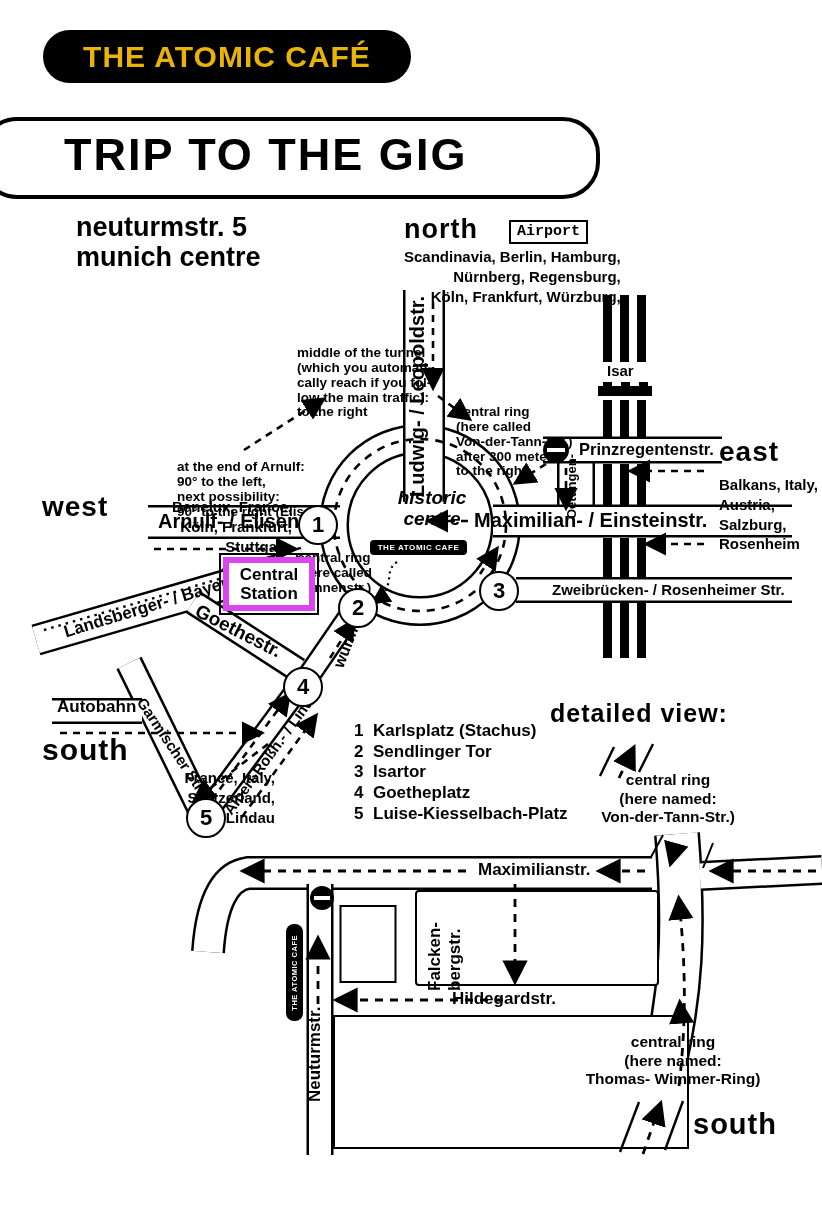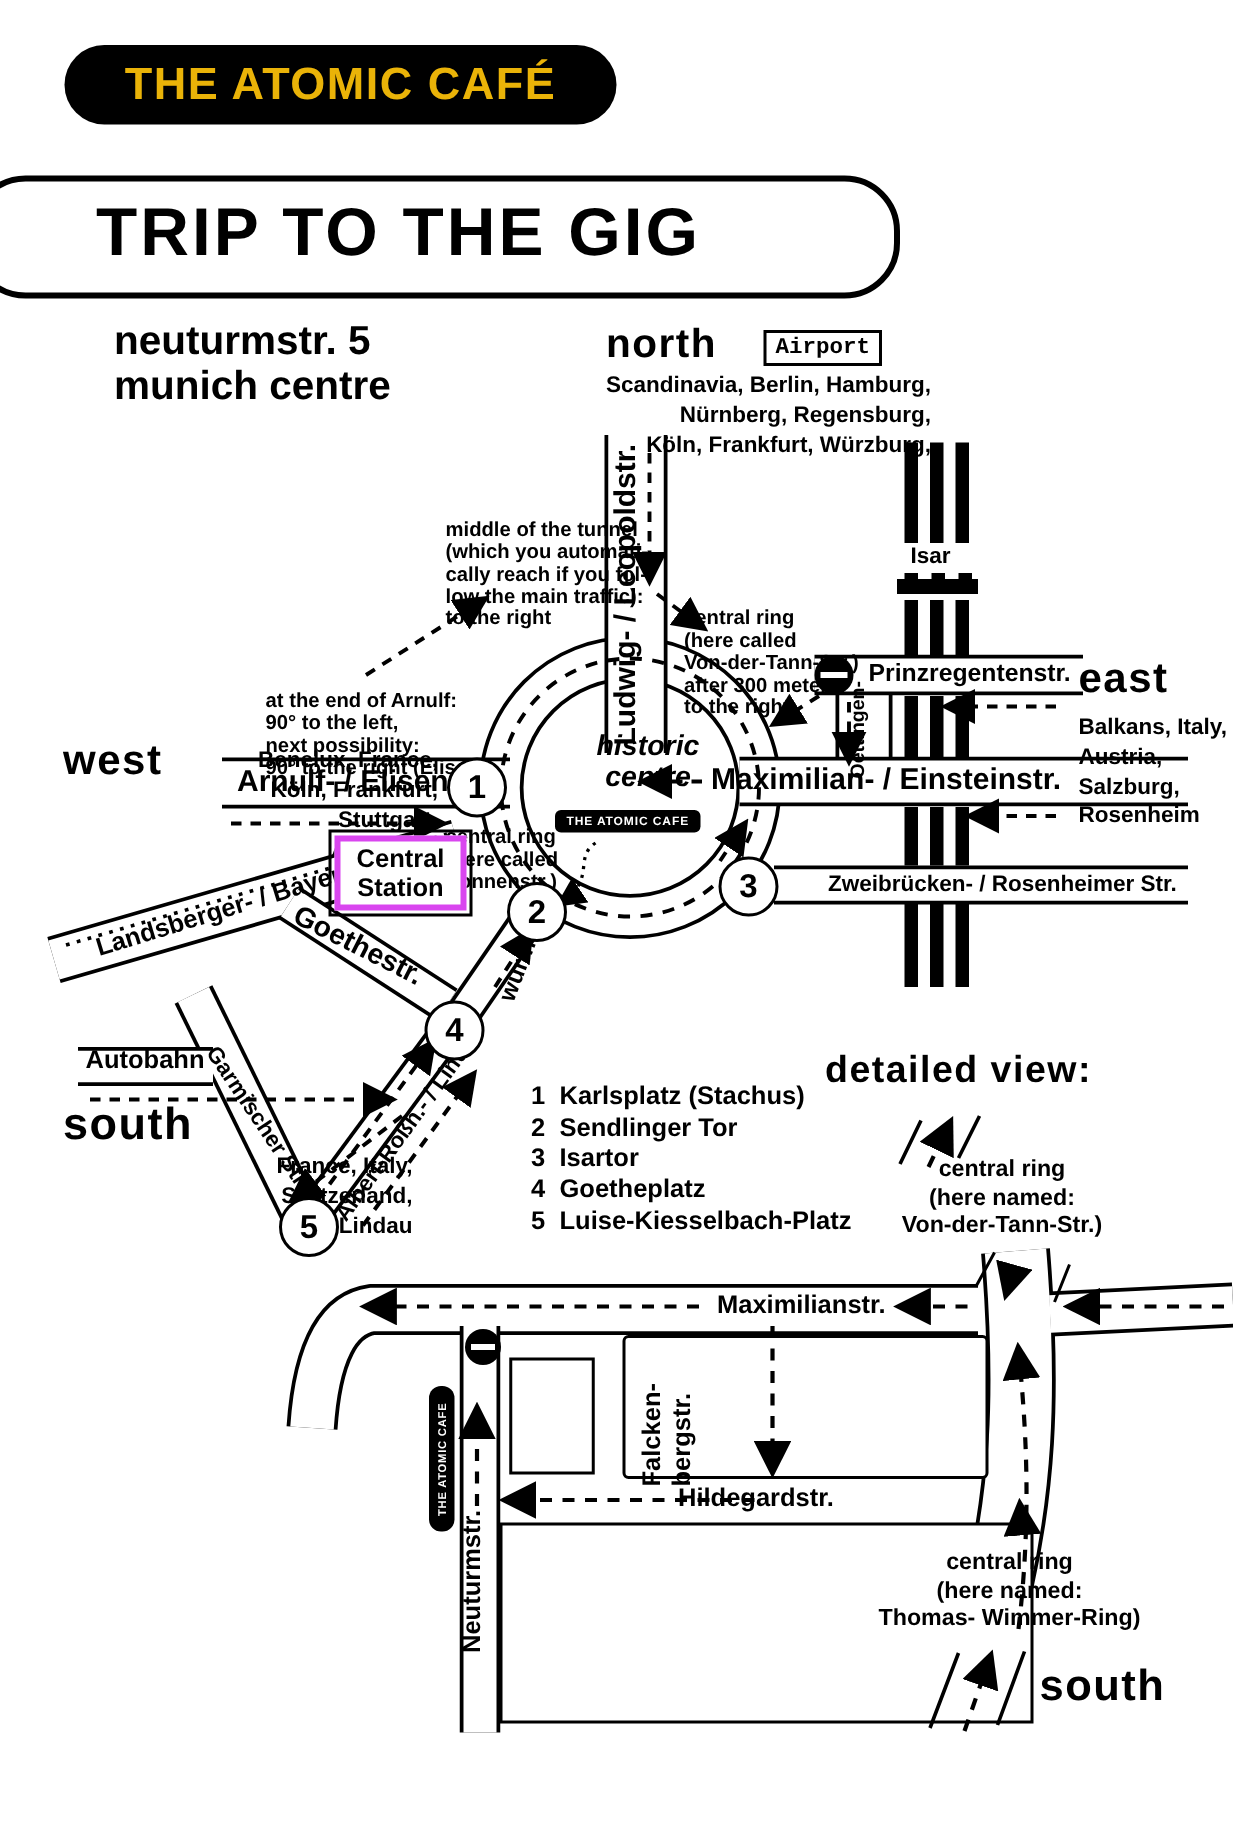--- a/index.html
+++ b/index.html
@@ -24,21 +24,21 @@
           display:flex;align-items:center;justify-content:center;font-size:22px;font-weight:bold;z-index:3;}
   .noentry{position:absolute;background:#000;border-radius:50%;z-index:3;}
   .noentry::after{content:"";position:absolute;left:17%;top:42%;width:66%;height:16%;background:#fff;}
   .venuepill{position:absolute;left:370px;top:540px;width:97px;height:15px;background:#000;border-radius:4px;
              box-shadow:0 0 0 2px #fff;display:flex;align-items:center;justify-content:center;z-index:3;}
   .venuepill span{color:#fff;font-size:8px;font-weight:bold;letter-spacing:.6px;}
   .venuepillv{position:absolute;left:286px;top:924px;width:17px;height:97px;background:#000;border-radius:8px;
               display:flex;align-items:center;justify-content:center;z-index:3;}
   .venuepillv span{color:#fff;font-size:7.5px;font-weight:bold;letter-spacing:.5px;
                    writing-mode:vertical-rl;transform:rotate(180deg);}
-  .station{position:absolute;left:223px;top:557px;width:76px;border:4px solid #d946ef;outline:2px solid #000;
+  .station{position:absolute;left:223px;top:557px;width:76px;border:6px solid #d946ef;outline:2px solid #000;
            outline-offset:2px;background:#fff;text-align:center;font-weight:bold;font-size:17px;line-height:1.12;
            padding:2px 2px;z-index:2;}
   .legendrow{display:flex;font-size:17px;font-weight:bold;line-height:1.22;}
   .legendrow .n{width:19px;}
 </style>
 </head>
 <body>
 
 <div id="stage">
 

